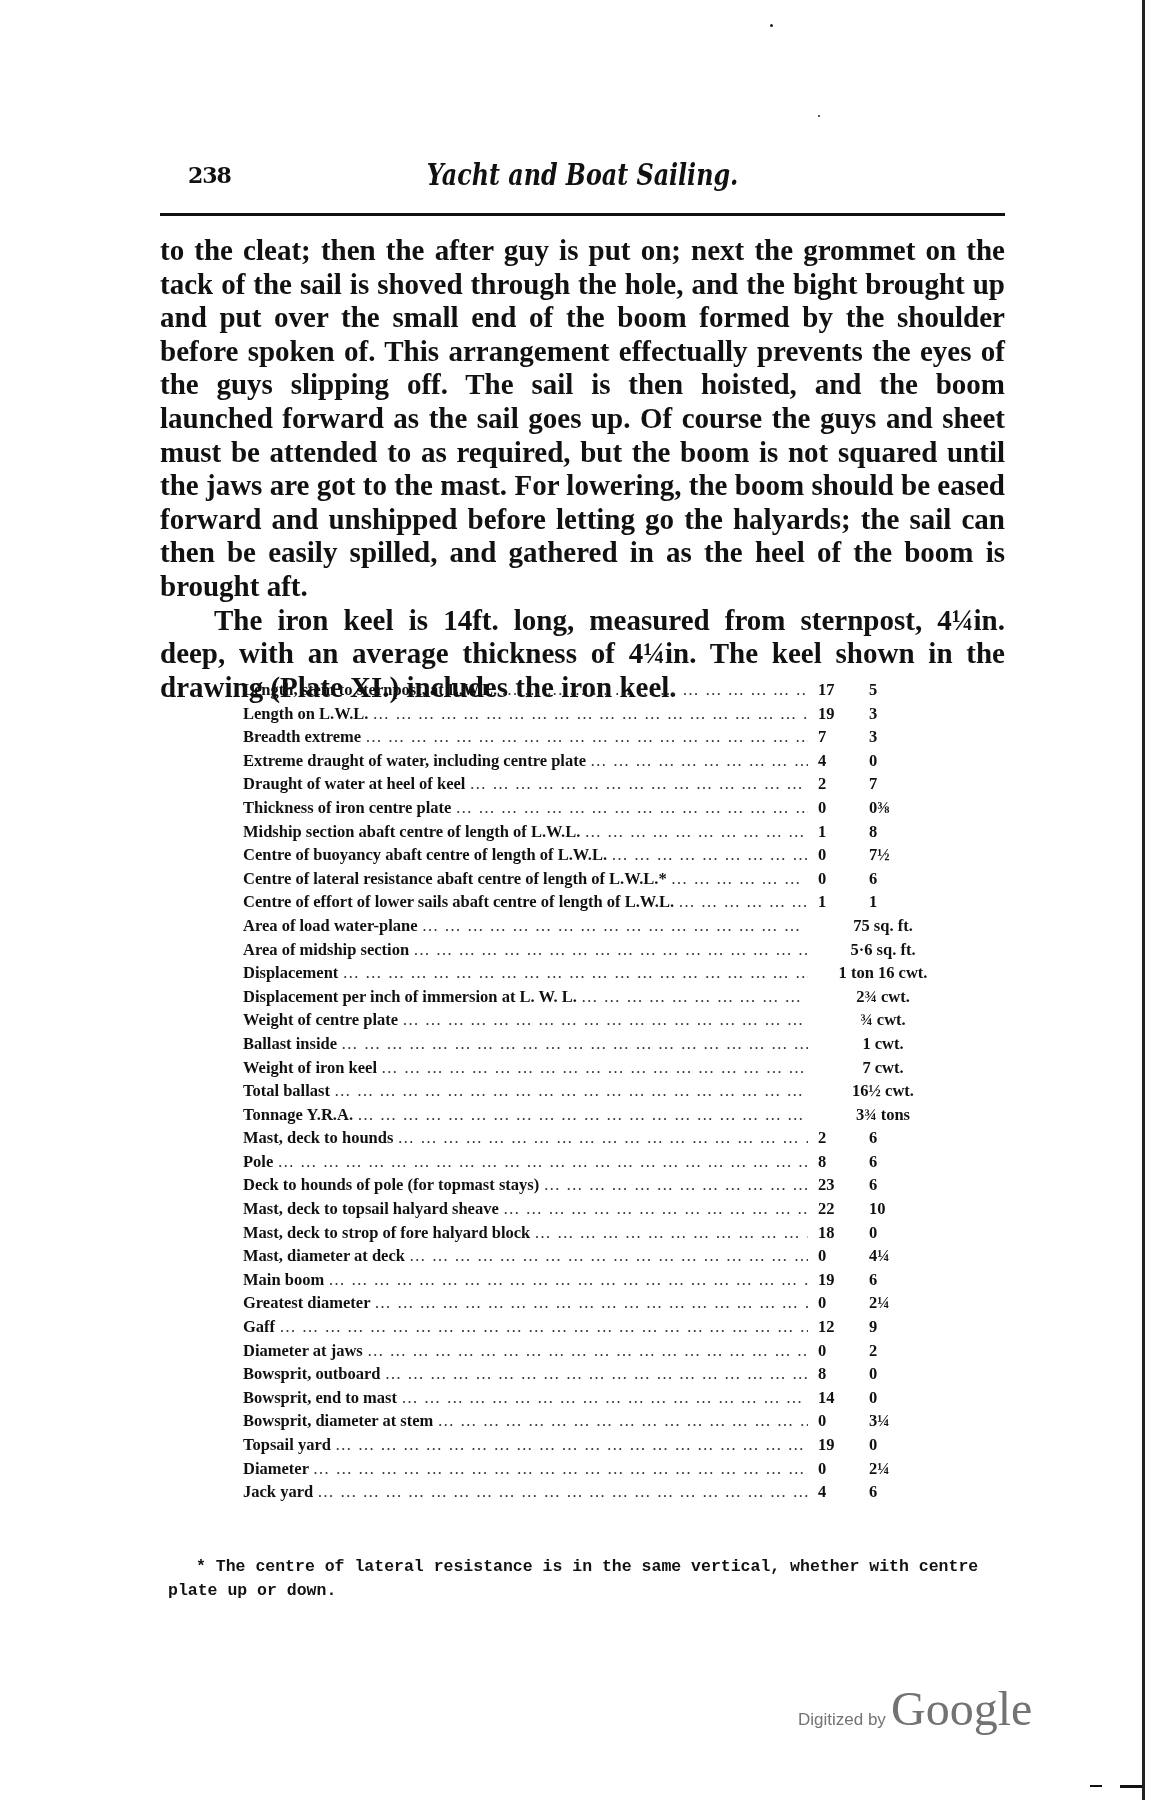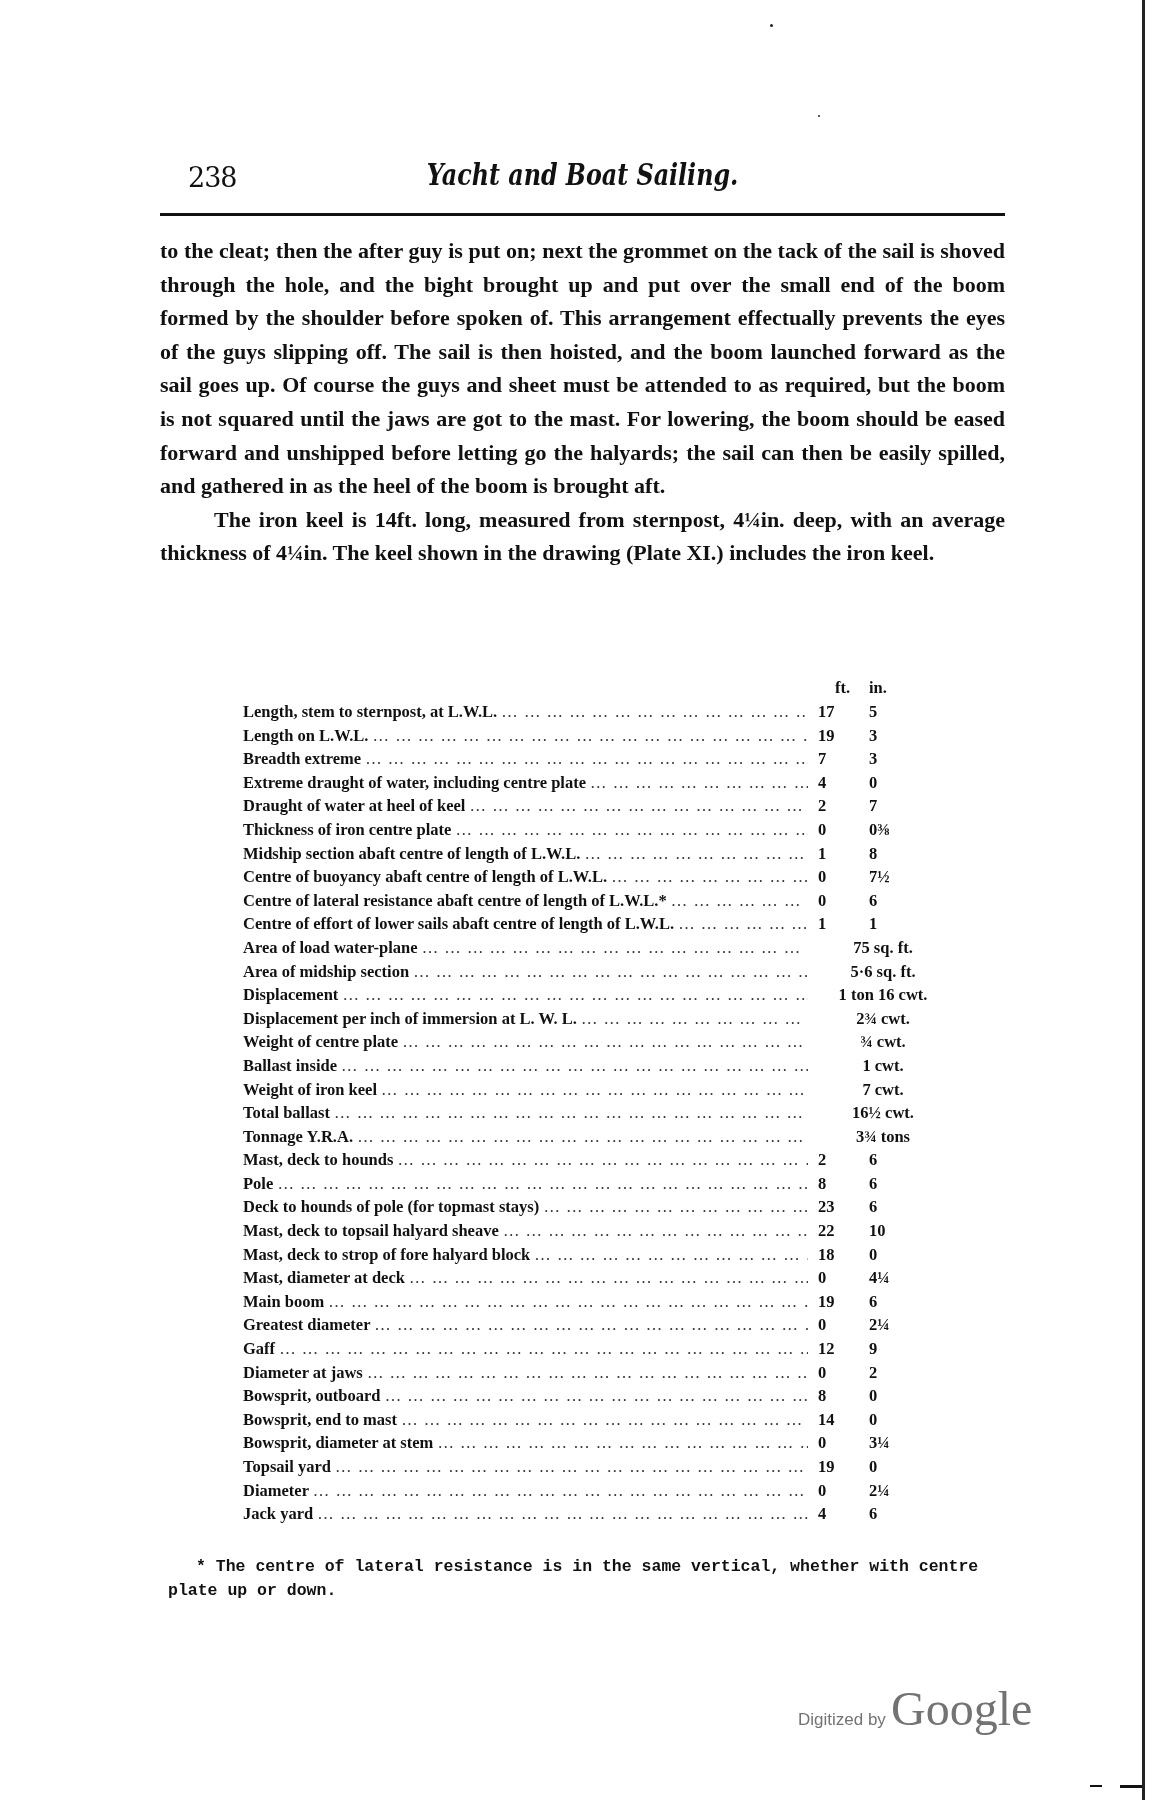--- a/index.html
+++ b/index.html
@@ -1,23 +1,23 @@
 <!DOCTYPE html>
 <html><head>
 <meta charset="utf-8">
 <style>
   html, body { margin:0; padding:0; }
   body { width:1153px; height:1800px; background:#ffffff; position:relative; overflow:hidden;
          font-family:"DejaVu Serif", serif; color:#111; }
   .page-header { position:absolute; left:160px; top:158px; width:845px; height:40px; }
-  .page-number { position:absolute; left:28px; top:4px; font-size:27px; font-weight:normal; letter-spacing:-1px; }
+  .page-number { position:absolute; left:28px; top:4px; font-size:22px; font-weight:bold; letter-spacing:-1px; }
   .running-title { position:absolute; left:0; width:845px; top:0; text-align:center; font-size:29px;
                    font-style:italic; font-weight:bold; font-family:"DejaVu Serif", serif; transform:scaleX(0.82); }
   .header-rule { position:absolute; left:160px; top:213px; width:845px; height:3px; background:#111; }
-  .body-text { position:absolute; left:160px; top:234px; width:845px; font-size:22px; line-height:33.6px;
+  .body-text { position:absolute; left:160px; top:234px; width:845px; font-size:29px; line-height:33.6px;
                font-weight:bold; text-align:justify; font-family:"Liberation Serif", serif; }
   .body-text p { margin:0; }
   .body-text p.indent { text-indent:54px; }
   .spec-table { position:absolute; left:243px; top:678px; width:700px; font-family:"Liberation Serif", serif;
                 font-weight:bold; font-size:16.5px; }
   .spec-head { position:relative; height:22px; }
   .spec-head span { position:absolute; top:0; }
   .spec-row { position:relative; height:23.6px; line-height:23.6px; white-space:nowrap; }
   .spec-label { position:absolute; left:0; width:565px; overflow:hidden; }
   .spec-label .dots { color:#333; letter-spacing:1px; font-weight:normal; }
@@ -41,24 +41,20 @@
   <div class="running-title">Yacht and Boat Sailing.</div>
 </div>
 <div class="header-rule"></div>
 
 <div class="body-text">
   <p>to the cleat; then the after guy is put on; next the grommet on the tack of the sail is shoved through the hole, and the bight brought up and put over the small end of the boom formed by the shoulder before spoken of. This arrangement effectually prevents the eyes of the guys slipping off. The sail is then hoisted, and the boom launched forward as the sail goes up. Of course the guys and sheet must be attended to as required, but the boom is not squared until the jaws are got to the mast. For lowering, the boom should be eased forward and unshipped before letting go the halyards; the sail can then be easily spilled, and gathered in as the heel of the boom is brought aft.</p>
   <p class="indent">The iron keel is 14ft. long, measured from sternpost, 4¼in. deep, with an average thickness of 4¼in. The keel shown in the drawing (Plate XI.) includes the iron keel.</p>
 </div>
 
 <div class="spec-table">
-  <div class="spec-head">
-    <span style="left:592px">ft.</span>
-    <span style="left:626px">in.</span>
-  </div>
   <div id="spec-rows">
       <div class="spec-row">
         <div class="spec-label"><span>Length, stem to sternpost, at L.W.L.</span> <span class="dots">… … … … … … … … … … … … … … … … … … … … … … … … … … … … … … … … … … … …</span></div>
         <span class="spec-ft">17</span>
         <span class="spec-in">5</span>
       </div>
       <div class="spec-row">
         <div class="spec-label"><span>Length on L.W.L.</span> <span class="dots">… … … … … … … … … … … … … … … … … … … … … … … … … … … … … … … … … … … …</span></div>
         <span class="spec-ft">19</span>
         <span class="spec-in">3</span>

